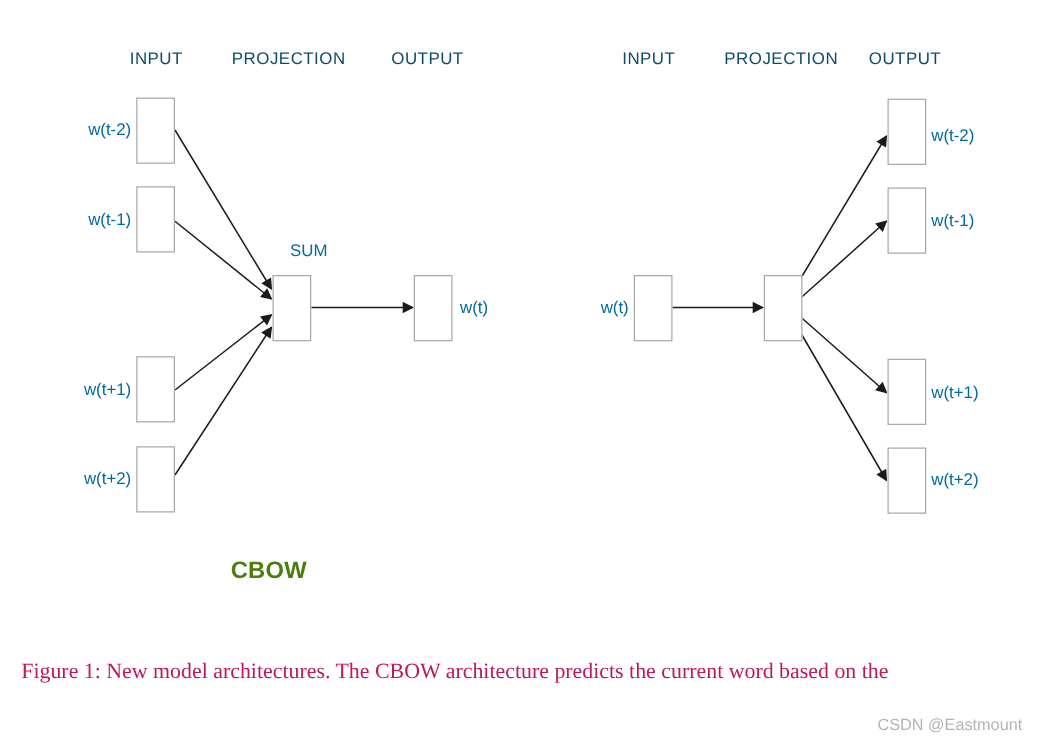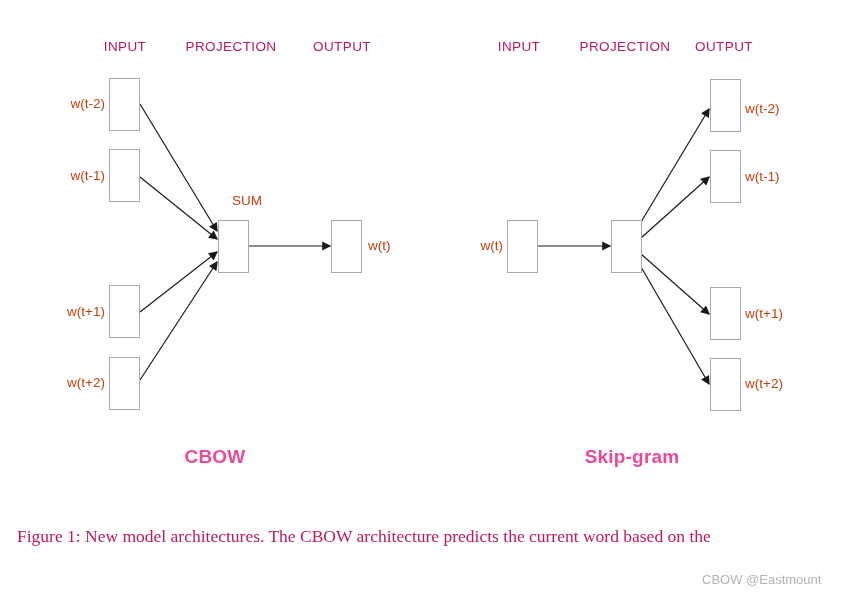--- a/index.html
+++ b/index.html
@@ -9,36 +9,36 @@
     font-family:"Liberation Sans", sans-serif;
     position:relative;
     overflow:hidden;
   }
   .stage{position:absolute;left:0;top:0;width:844px;height:596px;}
   svg.arrows{position:absolute;left:0;top:0;pointer-events:none;}
   .hdr{
     position:absolute;top:39px;
     transform:translateX(-50%);
     font-size:13.5px;letter-spacing:.4px;
-    color:#be185d;white-space:nowrap;
+    color:#0c4a6e;white-space:nowrap;
   }
   .box{
     position:absolute;width:31px;height:53px;
     border:1px solid #a9a9a9;background:#ffffff;
     box-sizing:border-box;
   }
   .lbl{
-    position:absolute;font-size:13.5px;color:#c2410c;
+    position:absolute;font-size:13.5px;color:#0369a1;
     line-height:16px;white-space:nowrap;
   }
   .lbl-r{text-align:right;width:52px;}
   .title{
     position:absolute;top:446px;
     transform:translateX(-50%);
-    font-size:19px;font-weight:bold;color:#ec4899;
+    font-size:19px;font-weight:bold;color:#4d7c0f;
     letter-spacing:.2px;white-space:nowrap;
   }
   .caption{
     position:absolute;left:17px;top:526px;width:800px;
     font-family:"Liberation Serif", serif;
     font-size:17.5px;line-height:21.5px;color:#be185d;
   }
   .watermark{
     position:absolute;left:702px;top:572px;
     font-size:13px;color:#b4b4b4;white-space:nowrap;
@@ -101,21 +101,20 @@
   <div class="box" style="left:710px;top:287px"></div>
   <div class="box" style="left:710px;top:358px"></div>
 
   <div class="lbl lbl-r" style="left:451px;top:238px">w(t)</div>
 
   <div class="lbl" style="left:745px;top:101px">w(t-2)</div>
   <div class="lbl" style="left:745px;top:169px">w(t-1)</div>
   <div class="lbl" style="left:745px;top:306px">w(t+1)</div>
   <div class="lbl" style="left:745px;top:376px">w(t+2)</div>
 
-  <div class="title" style="left:632px">Skip-gram</div>
 
   <div class="caption">
     <div>Figure 1: New model architectures. The CBOW architecture predicts the current word based on the</div>
   </div>
 
-  <div class="watermark">CBOW @Eastmount</div>
+  <div class="watermark">CSDN @Eastmount</div>
 
 </div>
 
 </body></html>

